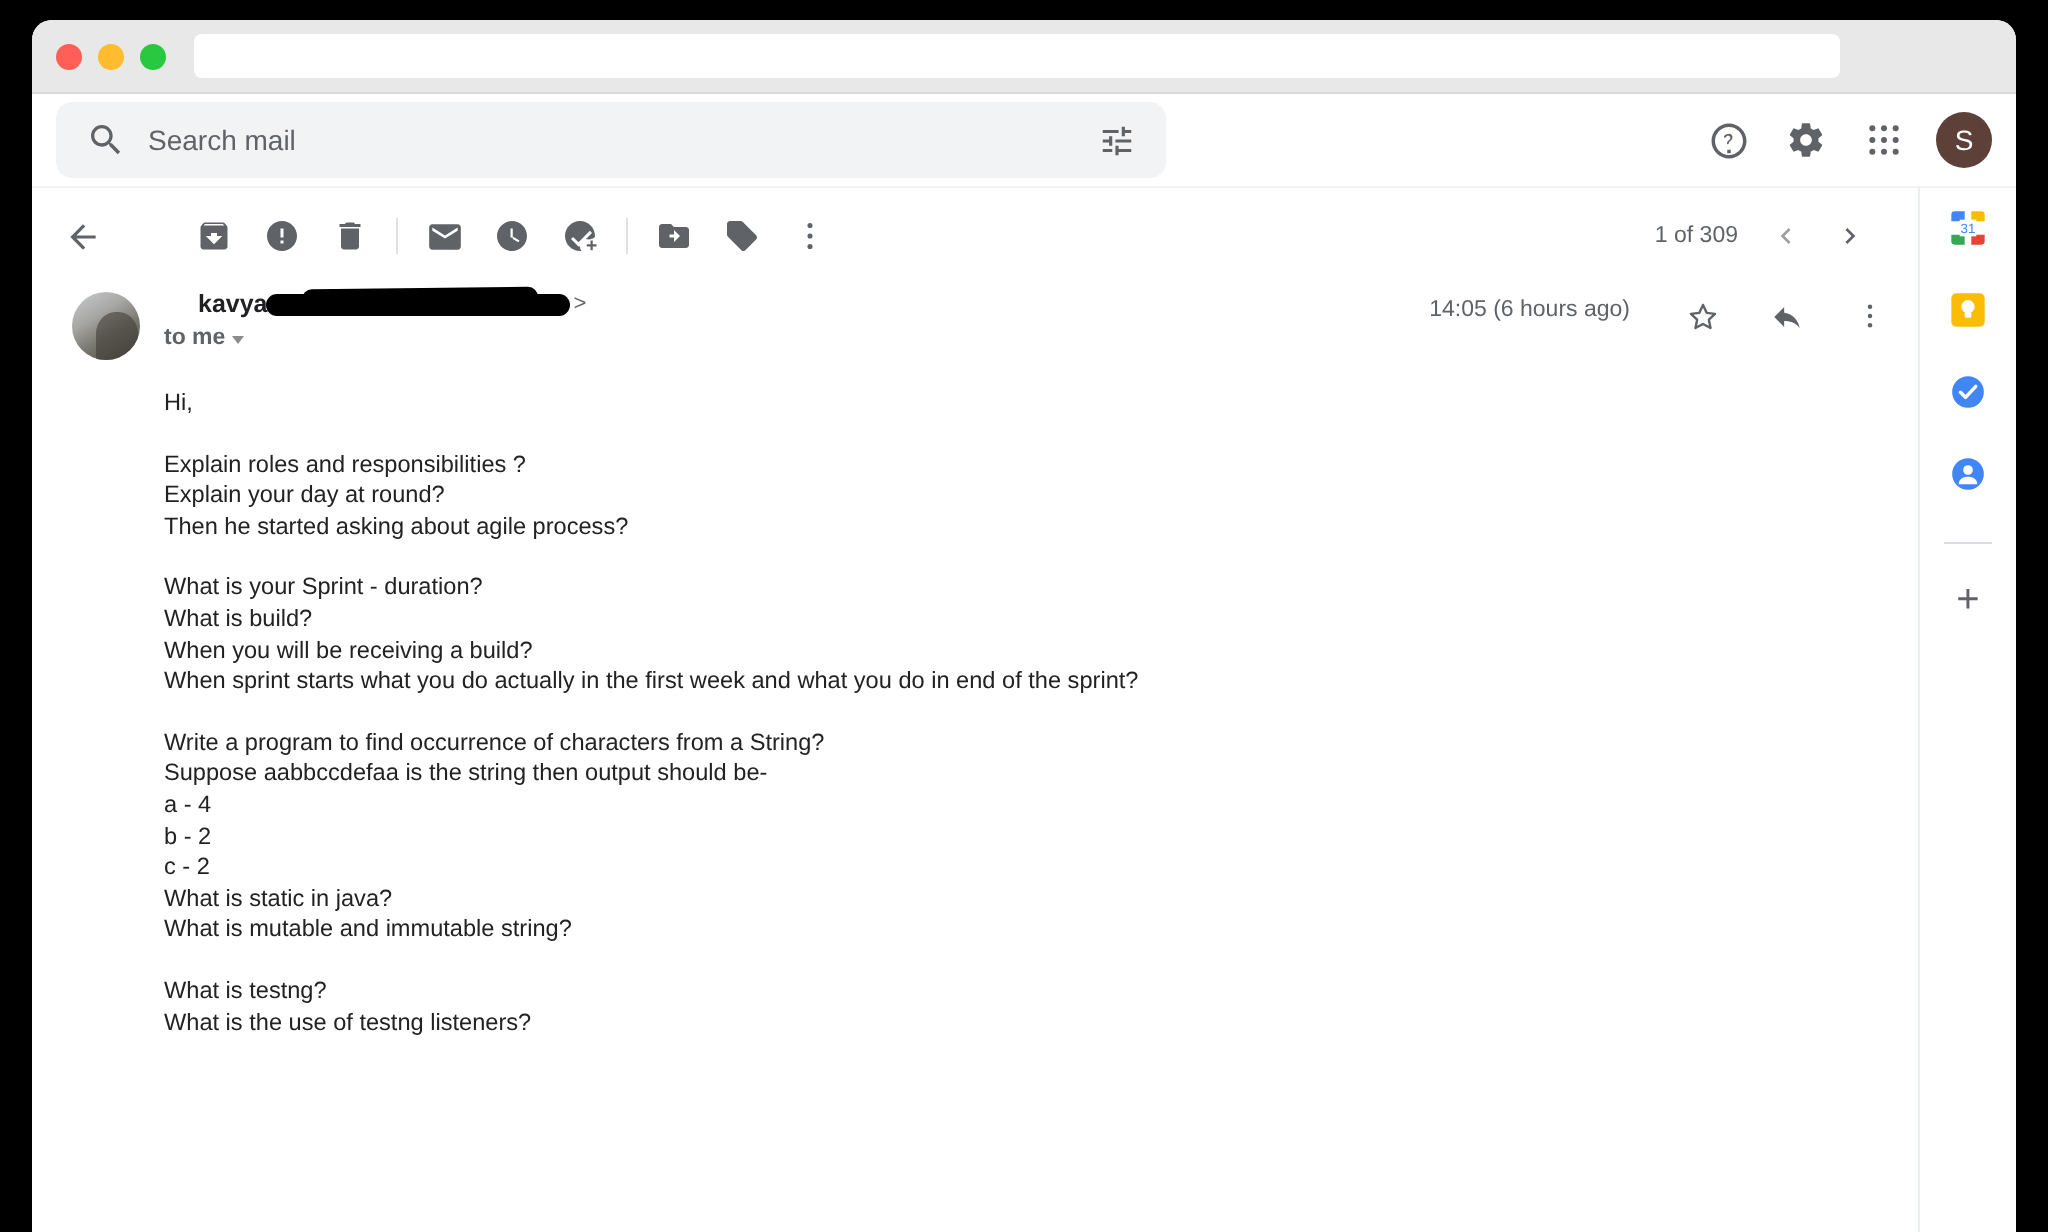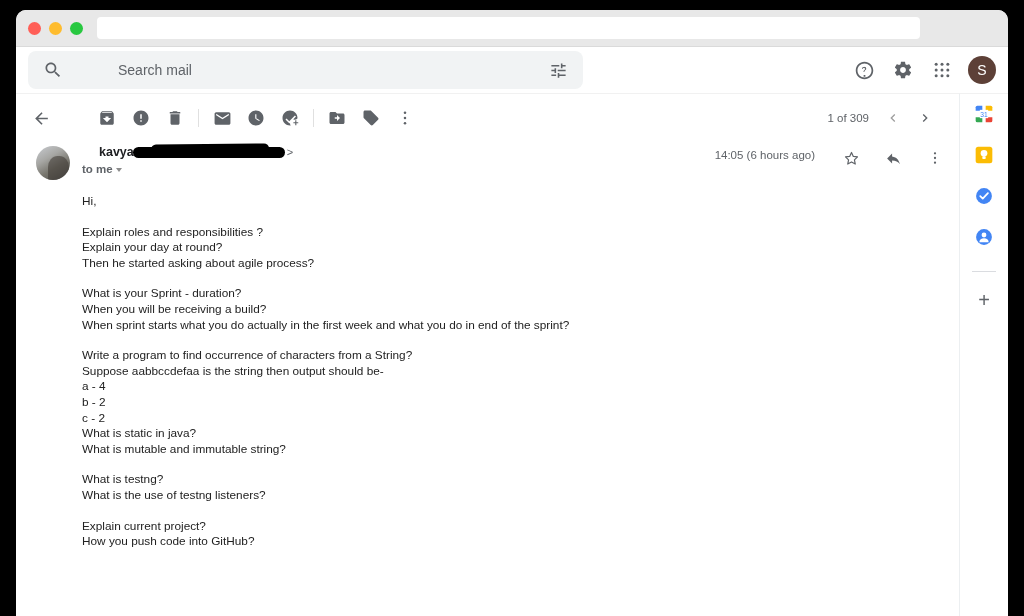--- a/index.html
+++ b/index.html
@@ -66,21 +66,20 @@
   }
   .search-wrap {
     margin-left: 12px;
     width: 555px;
     height: 38px;
     background: #f1f3f4;
     border-radius: 8px;
     display: flex;
     align-items: center;
     padding: 0 10px 0 8px;
-    gap: 44px;
   }
   .search-ic {
     width: 34px; height: 34px;
     display: flex; align-items: center; justify-content: center;
     flex: 0 0 34px;
   }
   .search-input {
     flex: 1;
     border: none; outline: none; background: transparent;
     font-size: 14px; color: #202124;
@@ -468,40 +467,37 @@
             <p>
               <span class="line">Hi,</span>
             </p>
             <p>
               <span class="line">Explain roles and responsibilities ?</span>
               <span class="line">Explain your day at round?</span>
               <span class="line">Then he started asking about agile process?</span>
             </p>
             <p>
               <span class="line">What is your Sprint - duration?</span>
+              <span class="line">What is build?</span>
               <span class="line">When you will be receiving a build?</span>
               <span class="line">When sprint starts what you do actually in the first week and what you do in end of the sprint?</span>
             </p>
             <p>
               <span class="line">Write a program to find occurrence of characters from a String?</span>
               <span class="line">Suppose aabbccdefaa is the string then output should be-</span>
               <span class="line">a - 4</span>
               <span class="line">b - 2</span>
               <span class="line">c - 2</span>
               <span class="line">What is static in java?</span>
               <span class="line">What is mutable and immutable string?</span>
             </p>
             <p>
               <span class="line">What is testng?</span>
               <span class="line">What is the use of testng listeners?</span>
             </p>
-            <p>
-              <span class="line">Explain current project?</span>
-              <span class="line">How you push code into GitHub?</span>
-            </p>
           </div>
 
       </div>
 
       <div class="right-rail">
         <span class="rail-icon">
           <svg width="20" height="20" viewBox="0 0 24 24">
             <rect x="2" y="2" width="20" height="20" rx="2" fill="#fff"></rect>
             <path d="M2 4a2 2 0 012-2h6v6H2V4z" fill="#4285f4"></path>
             <path d="M22 4a2 2 0 00-2-2h-6v6h8V4z" fill="#fbbc04"></path>

